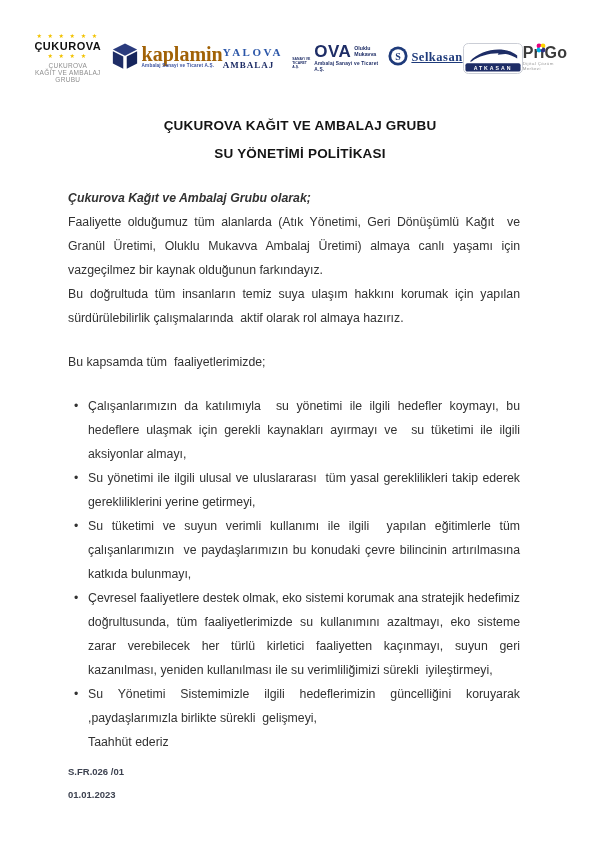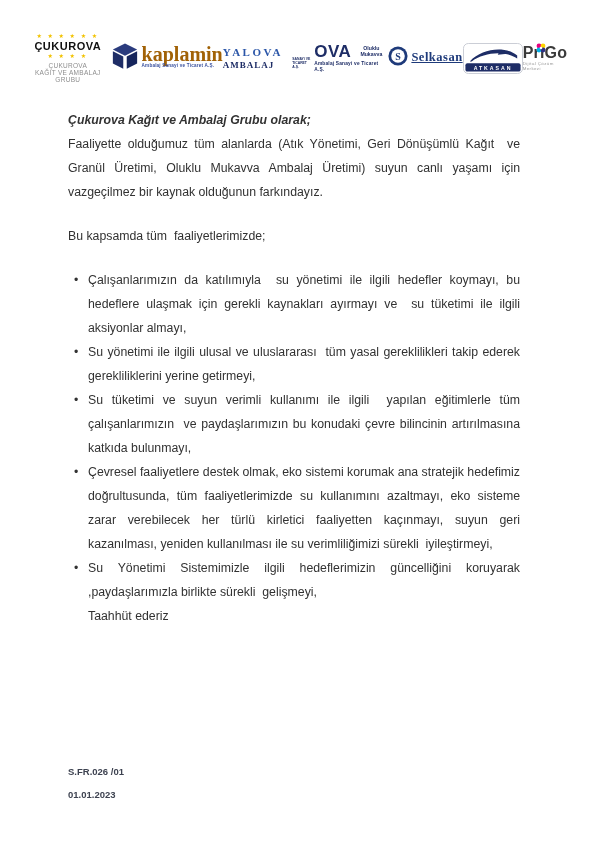--- a/index.html
+++ b/index.html
@@ -33,21 +33,21 @@
 
   
   .yalova{align-items:flex-start;}
   .yal-name{font-family:"Liberation Serif",serif;font-weight:800;font-size:11px;color:#2b56a8;letter-spacing:2.5px;line-height:12px;}
   .yal-row{display:flex;align-items:flex-end;gap:18px;}
   .yal-amb{font-family:"Liberation Serif",serif;font-weight:800;font-size:9px;color:#1e2d66;letter-spacing:1px;line-height:9px;}
   .yal-sub{font-size:3.4px;color:#1e2d66;font-weight:700;line-height:3.8px;width:22px;}
 
   
   .ova{align-items:flex-start;}
-  .ova-row{display:flex;align-items:flex-start;gap:3px;text-align:center;}
+  .ova-row{display:flex;align-items:flex-start;gap:3px;}
   .ova-name{font-weight:800;font-size:17px;color:#1e2d66;line-height:15px;letter-spacing:.5px;}
   .ova-tag{font-weight:700;font-size:5.2px;color:#1e2d66;margin-top:2px;}
   .ova-sub{font-weight:700;font-size:4.8px;color:#1e2d66;margin-top:2px;letter-spacing:.2px;}
 
   
   .selkasan{flex-direction:row;align-items:center;gap:3px;}
   .sel-name{font-family:"Liberation Serif",serif;font-weight:800;font-size:12.5px;color:#1e3a7a;letter-spacing:.5px;text-decoration:underline;}
 
   
   .atkasan{}
@@ -154,24 +154,29 @@
             <circle cx="7" cy="7" r="2.4" fill="#2d2e83"></circle>
             <circle cx="5" cy="5" r="1.3" fill="#ffffff"></circle>
           </svg>
         </span>
       </span>
       <span class="prigo-sub">Dijital Çözüm Merkezi</span>
     </div>
 
   </header>
 
+  <div class="title">
+    <div>ÇUKUROVA KAĞIT VE AMBALAJ GRUBU</div>
+    <div>SU YÖNETİMİ POLİTİKASI</div>
+  </div>
 
   <main class="bodytext">
     <p class="intro">Çukurova Kağıt ve Ambalaj Grubu olarak;</p>
-    <p>Faaliyette olduğumuz tüm alanlarda (Atık Yönetimi, Geri Dönüşümlü Kağıt  ve Granül Üretimi, Oluklu Mukavva Ambalaj Üretimi) suyun canlı yaşamı için vazgeçilmez bir kaynak olduğunun farkındayız.</p>
+    <p>Faaliyette olduğumuz tüm alanlarda (Atık Yönetimi, Geri Dönüşümlü Kağıt  ve Granül Üretimi, Oluklu Mukavva Ambalaj Üretimi) almaya canlı yaşamı için vazgeçilmez bir kaynak olduğunun farkındayız.</p>
+    <p>Bu doğrultuda tüm insanların temiz suya ulaşım hakkını korumak için yapılan sürdürülebilirlik çalışmalarında  aktif olarak rol almaya hazırız.</p>
     <p class="scope">Bu kapsamda tüm  faaliyetlerimizde;</p>
 
     <ul class="bullets">
       <li>Çalışanlarımızın da katılımıyla  su yönetimi ile ilgili hedefler koymayı, bu hedeflere ulaşmak için gerekli kaynakları ayırmayı ve  su tüketimi ile ilgili aksiyonlar almayı,</li>
       <li>Su yönetimi ile ilgili ulusal ve uluslararası  tüm yasal gereklilikleri takip ederek gerekliliklerini yerine getirmeyi,</li>
       <li>Su tüketimi ve suyun verimli kullanımı ile ilgili  yapılan eğitimlerle tüm çalışanlarımızın  ve paydaşlarımızın bu konudaki çevre bilincinin artırılmasına katkıda bulunmayı,</li>
       <li>Çevresel faaliyetlere destek olmak, eko sistemi korumak ana stratejik hedefimiz doğrultusunda, tüm faaliyetlerimizde su kullanımını azaltmayı, eko sisteme zarar verebilecek her türlü kirletici faaliyetten kaçınmayı, suyun geri kazanılması, yeniden kullanılması ile su verimliliğimizi sürekli  iyileştirmeyi,</li>
       <li>Su Yönetimi Sistemimizle ilgili hedeflerimizin güncelliğini koruyarak ,paydaşlarımızla birlikte sürekli  gelişmeyi,</li>
     </ul>
 

